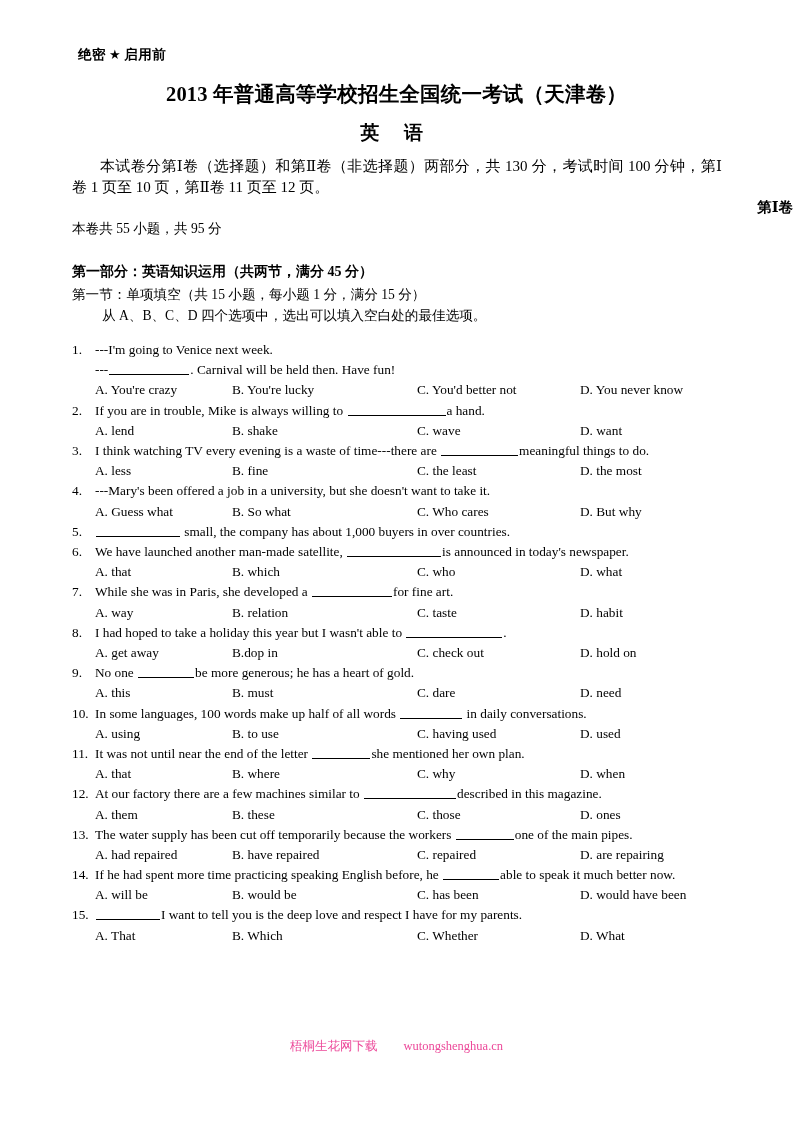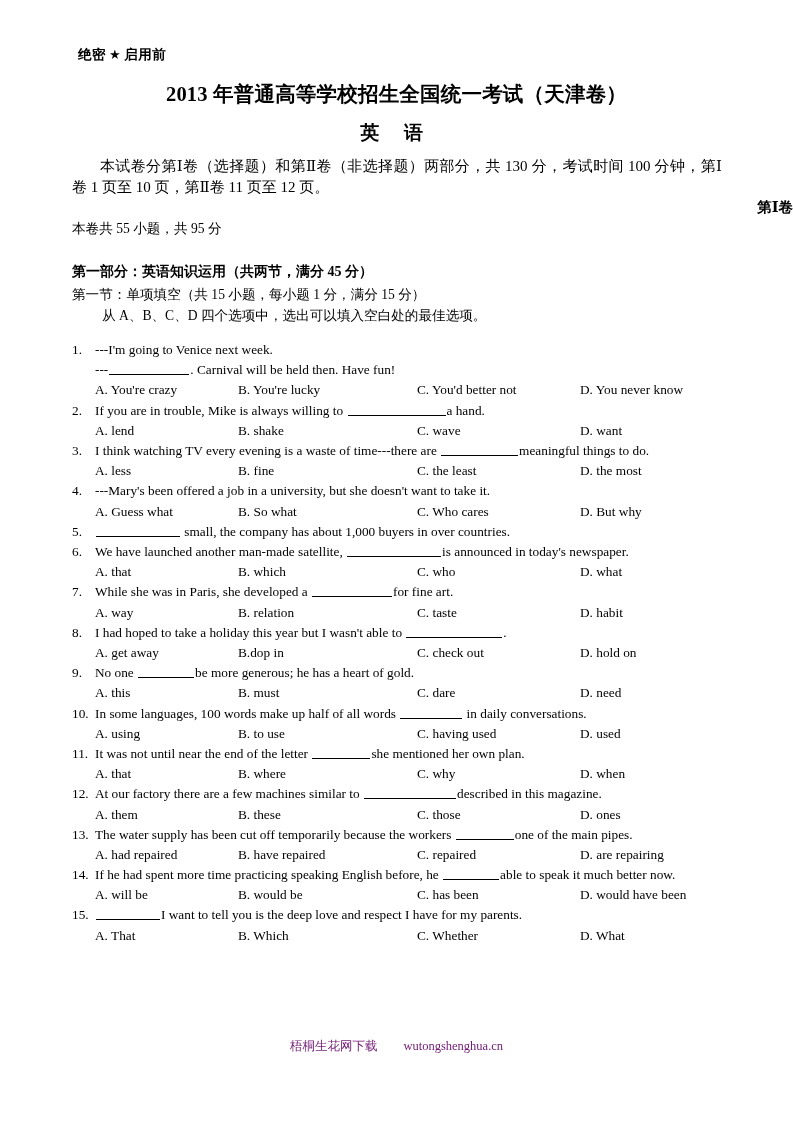--- a/index.html
+++ b/index.html
@@ -142,33 +142,33 @@
     height: 20.2px;
     font-size: 13.3px;
     line-height: 20.2px;
   }
   .opt {
     position: absolute;
     white-space: nowrap;
     top: 0;
   }
   .opt.a { left: 23px; }
-  .opt.b { left: 166px; text-align: center; }
+  .opt.b { left: 160px; text-align: center; }
   .opt.c { left: 345px; }
   .opt.d { left: 508px; }
 
   
   .footer {
     position: absolute;
     left: 0;
     top: 1038px;
     width: 793px;
     text-align: center;
     font-size: 12.5px;
-    color: #701a75;
+    color: #ec4899;
   }
   .footer .cn { margin-right: 26px; }
 </style>
 </head>
 <body>
 
 <div class="page">
 
   <div class="secret-line">
     <span>绝密</span><span class="star">★</span><span>启用前</span>

